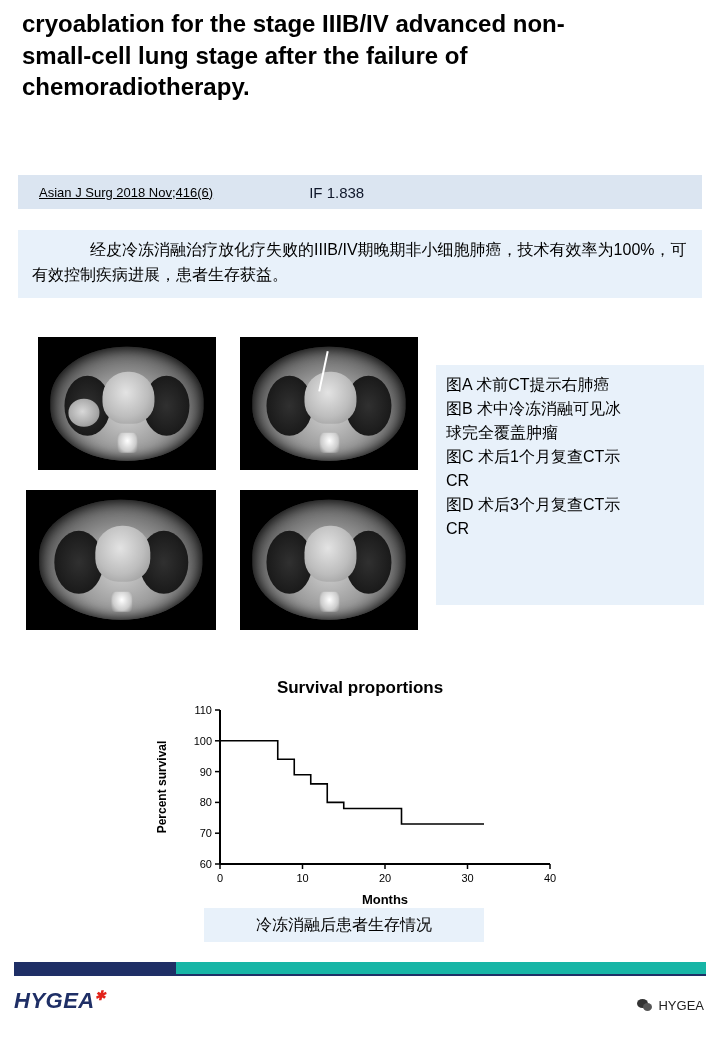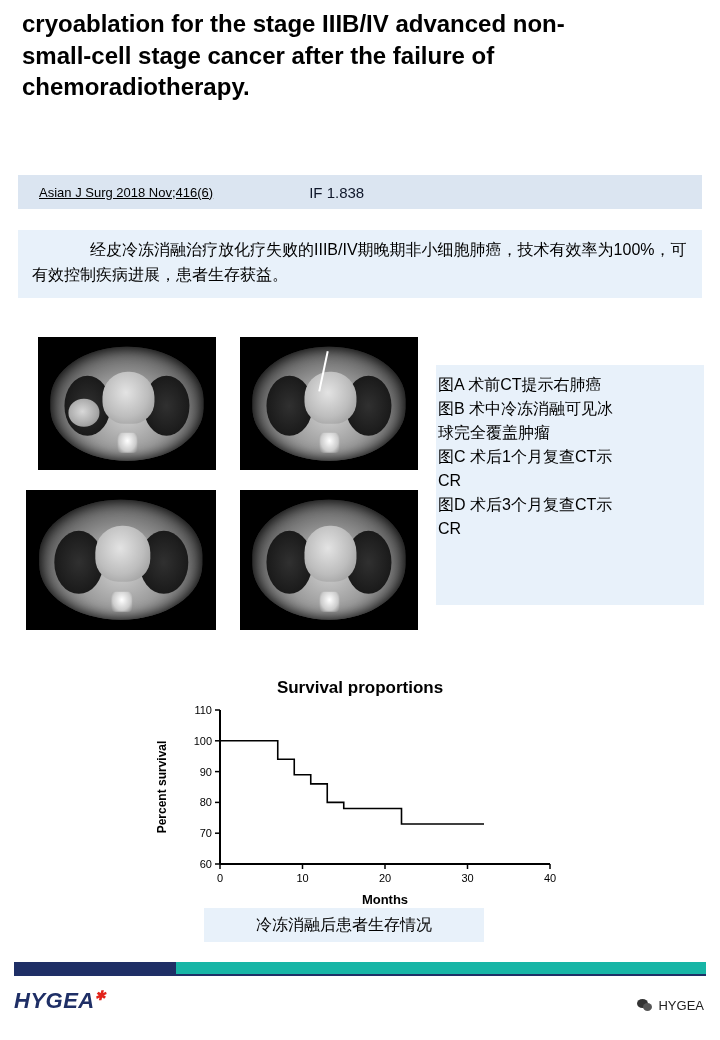--- a/index.html
+++ b/index.html
@@ -127,21 +127,21 @@
     background: #ffffff;
     transform: rotate(12deg);
   }
 
   
   .legend {
     position: absolute;
     left: 436px; top: 365px;
     width: 268px; height: 240px;
     background: #e8f1fa;
-    padding: 8px 2px;
+    padding: 8px 10px;
     font-size: 16px;
     line-height: 1.5;
     color: #000;
   }
 
   
   .chart-area {
     position: absolute;
     left: 150px; top: 660px;
     width: 420px; height: 240px; margin-top: 18px;
@@ -221,21 +221,21 @@
   .wechat-icon .b1 { width: 11px; height: 9px; left: 0; top: 0; }
   .wechat-icon .b2 { width: 9px; height: 8px; left: 6px; top: 4px; background:#555; }
 </style>
 </head>
 <body>
 
 <div class="page">
 
   <div class="title">
     <div>cryoablation for the stage IIIB/IV advanced non-</div>
-    <div>small-cell stage cancer after the failure of</div>
+    <div>small-cell lung stage after the failure of</div>
     <div>chemoradiotherapy.</div>
   </div>
 
   <div class="journal-bar">
     <span class="jtext">Asian J Surg 2018 Nov;416(6)</span>
     <span class="jif">IF 1.838</span>
   </div>
 
   <div class="abstract">
     <span class="indent"></span><span>经皮冷冻消融治疗放化疗失败的IIIB/IV期晚期非小细胞肺</span><span>癌，技术有效率为100%，可有效控制疾病进展，患者生存获益。</span>

